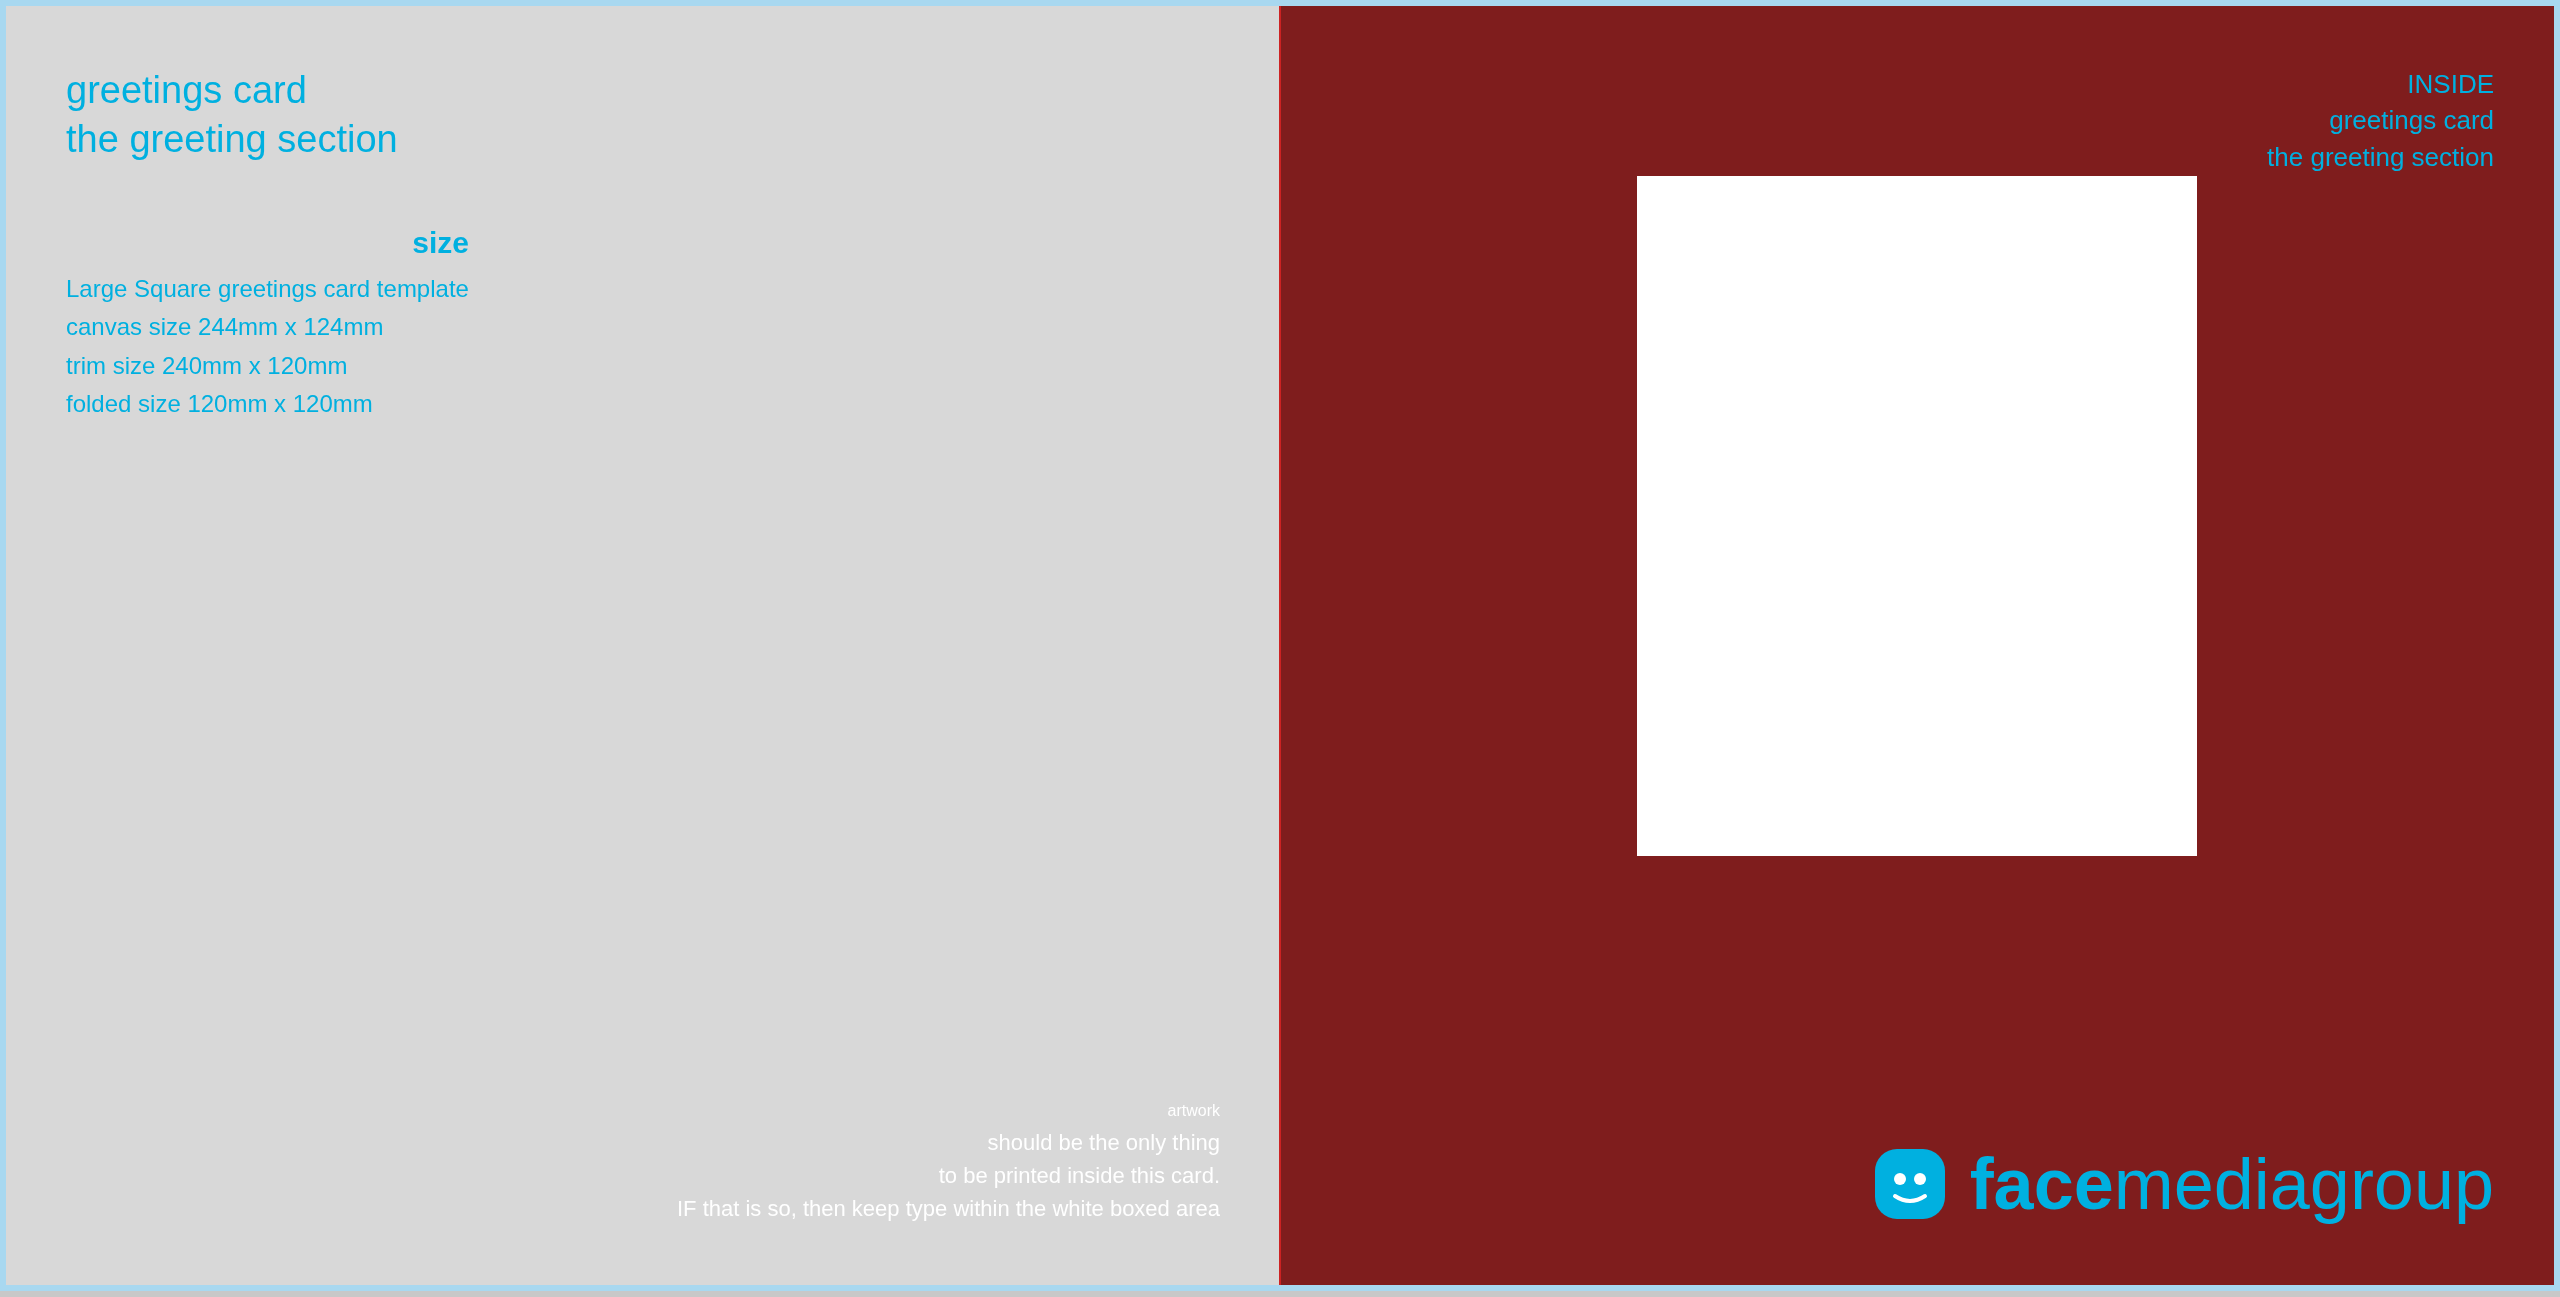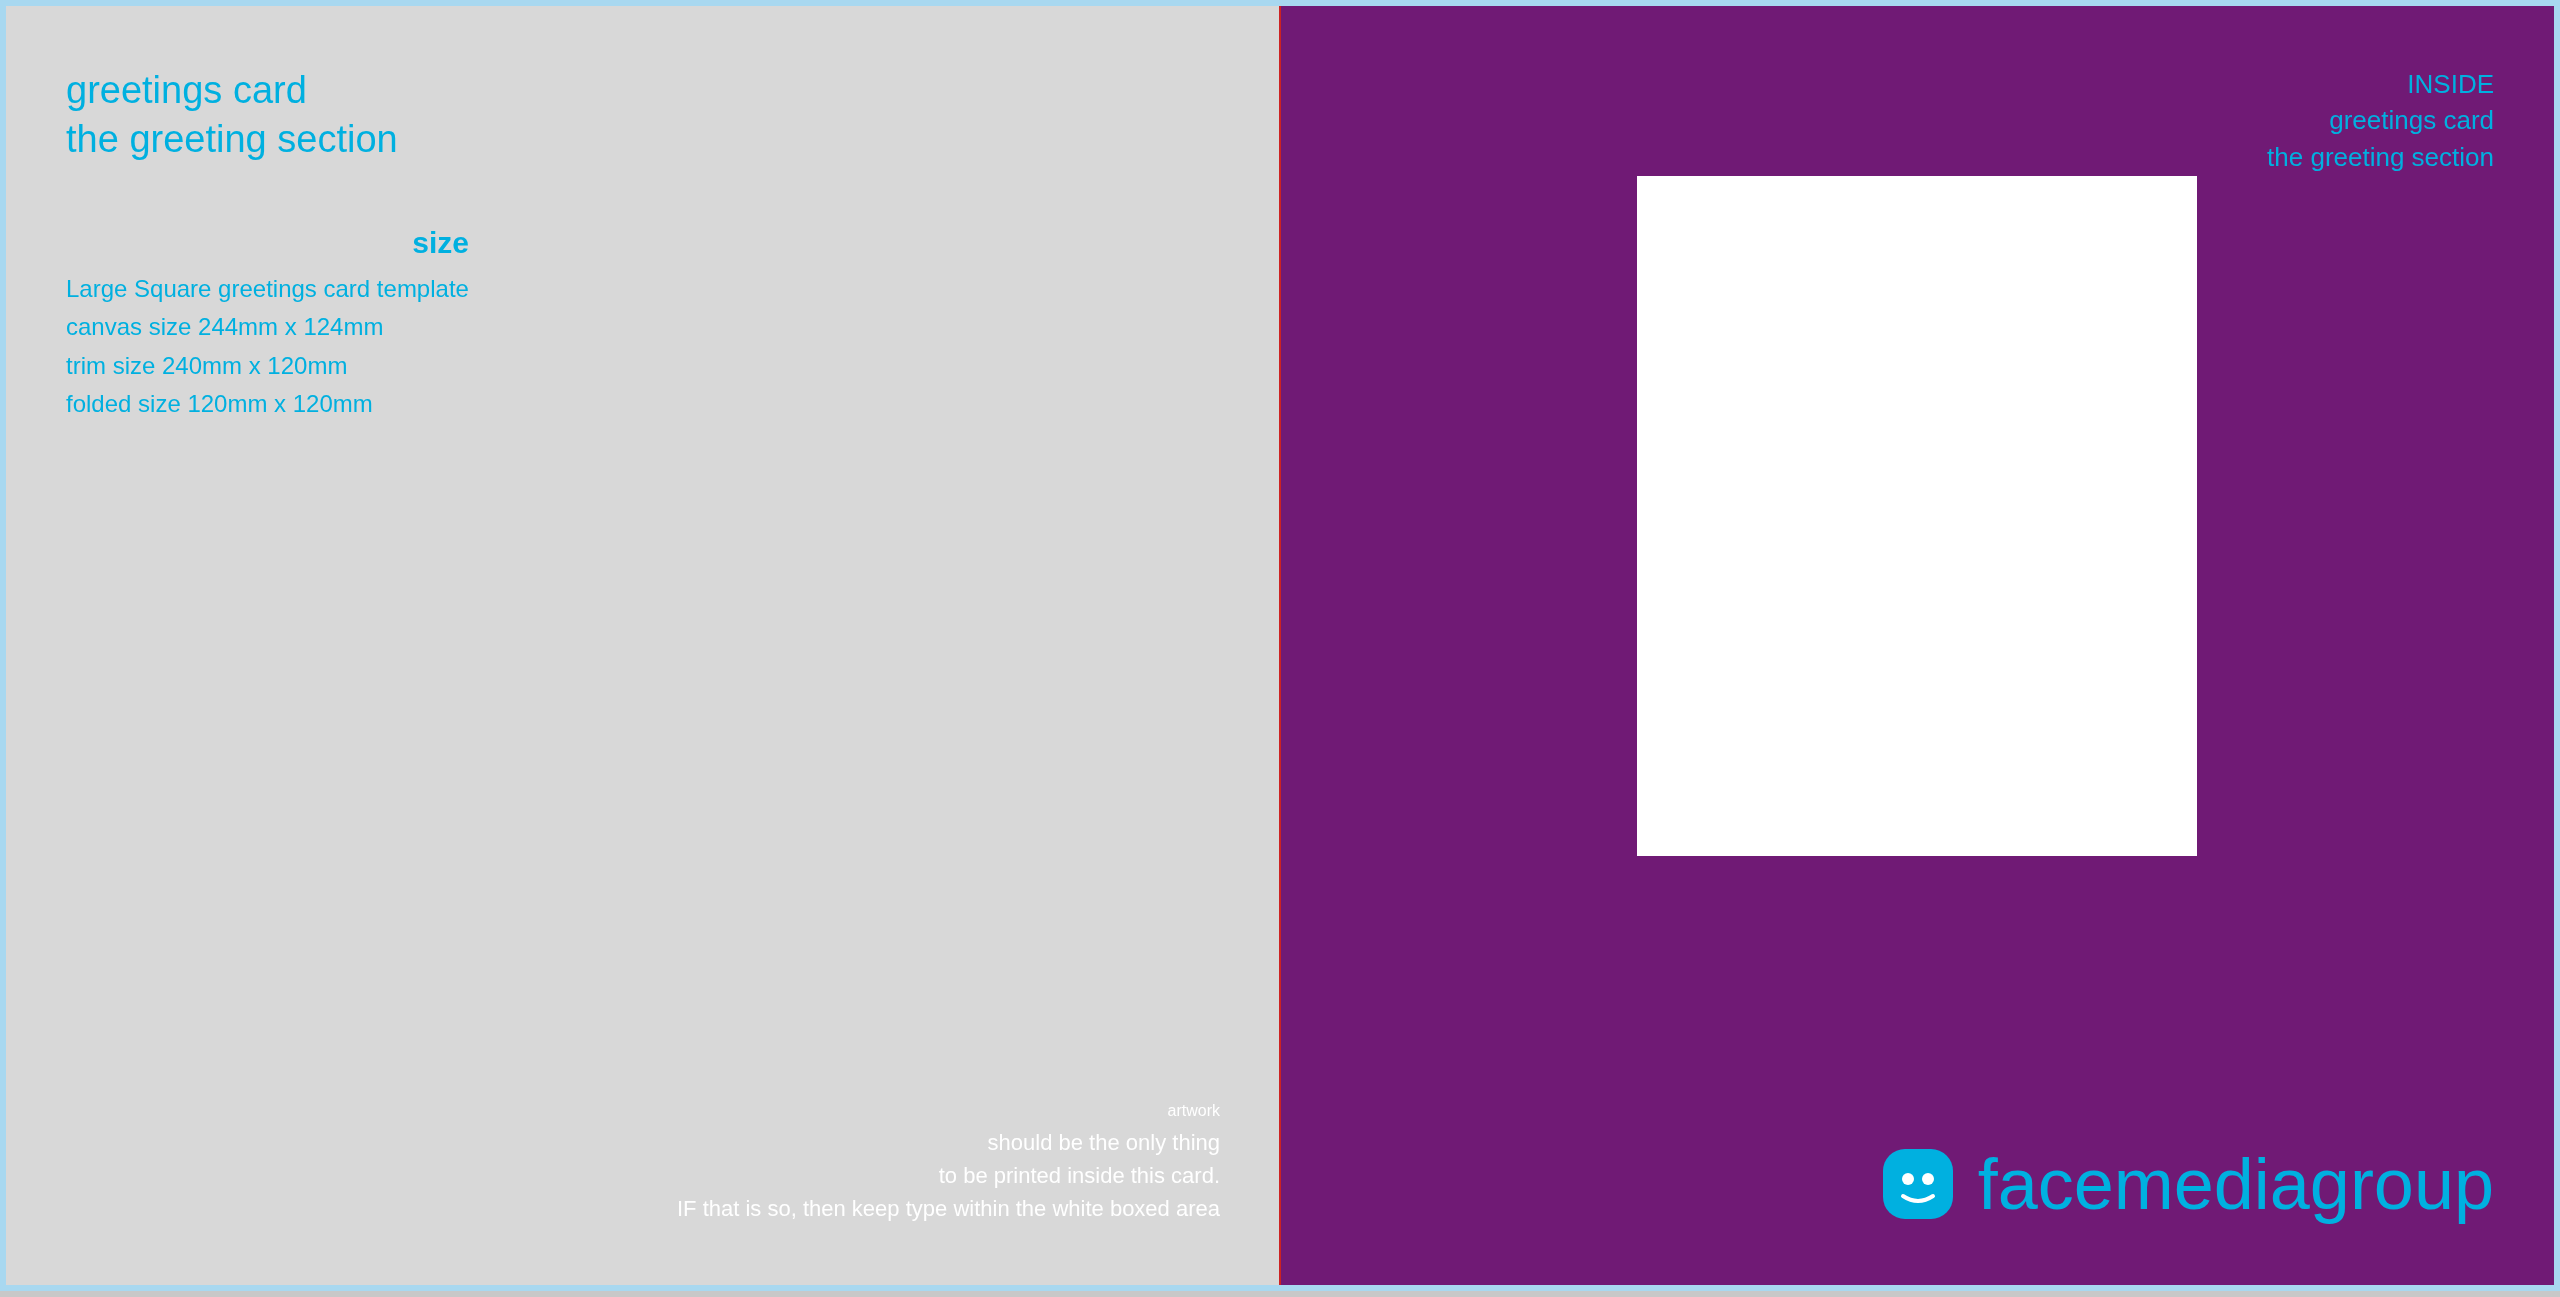--- a/index.html
+++ b/index.html
@@ -38,21 +38,21 @@
       height: 100%;
       background: #cc2222;
       transform: translateX(-50%);
       z-index: 10;
     }
 
     
     .right-panel {
       width: 50%;
       height: 100%;
-      background: #701a75;
+      background: #7f1d1d;
       position: relative;
       padding: 40px 60px 40px 60px;
     }
 
     
     .left-title {
       position: absolute;
       top: 60px;
       left: 60px;
     }
@@ -170,21 +170,21 @@
       height: 80px;
     }
 
     .logo-text {
       font-size: 72px;
       color: #00b0e0;
       font-weight: normal;
     }
 
     .logo-text .face-bold {
-      font-weight: normal;
+      font-weight: bold;
     }
   </style>
 </head>
 <body>
 
 <div class="outer-border">
 
   <div class="center-divider"></div>
 
   <div class="left-panel">

